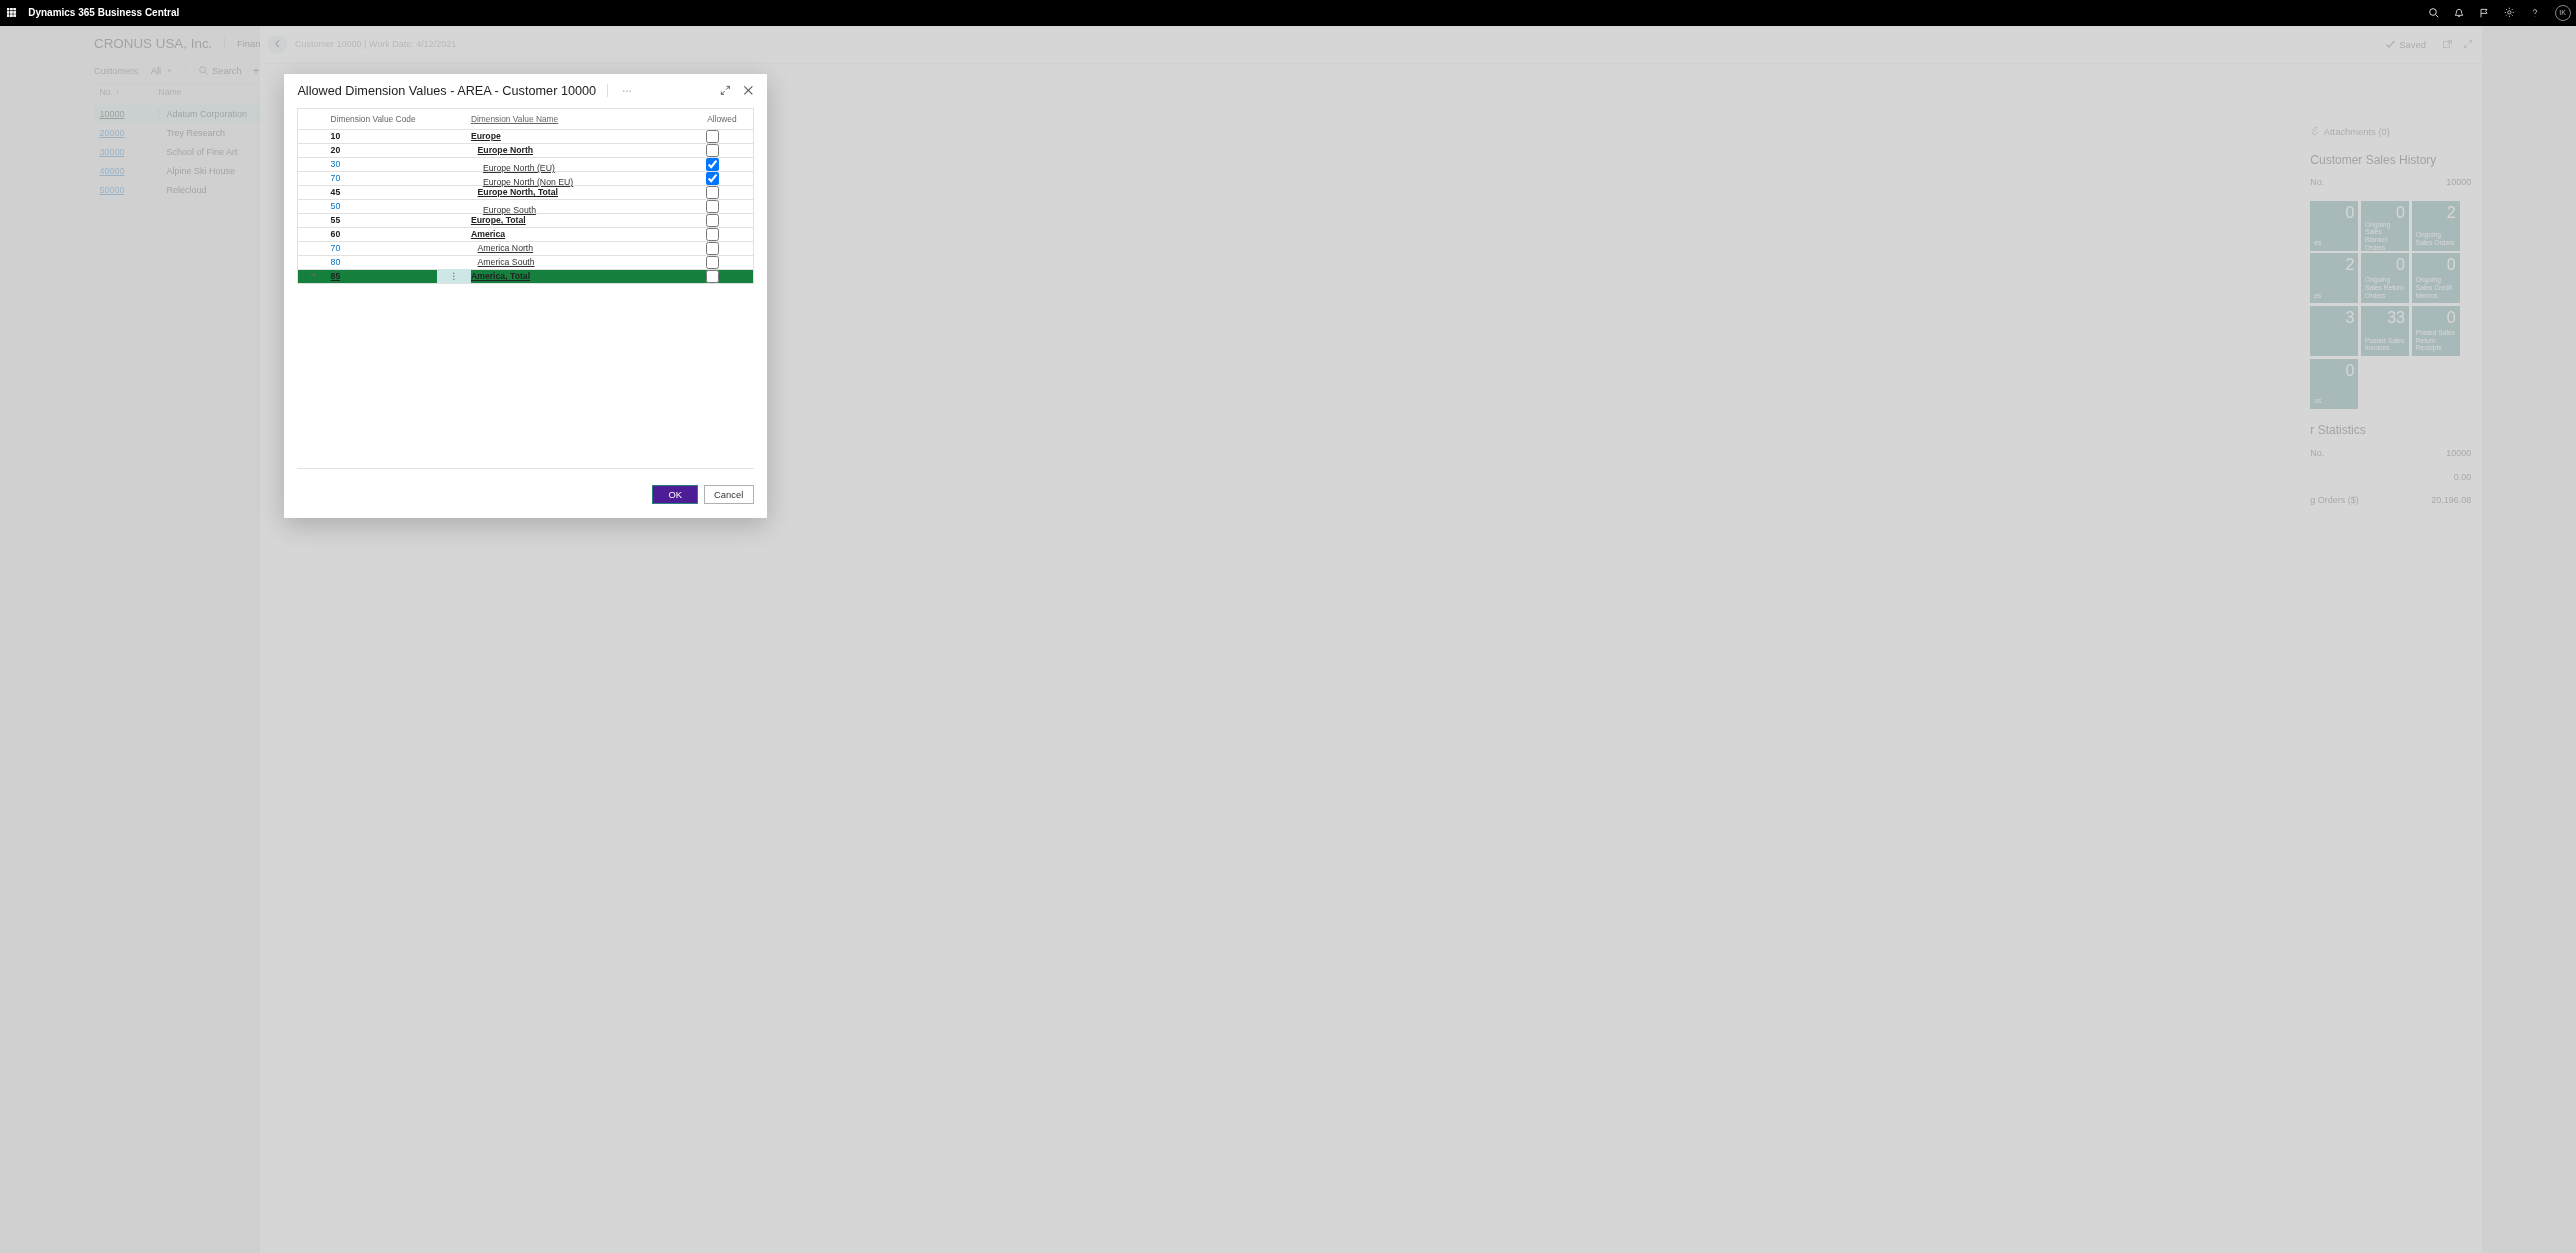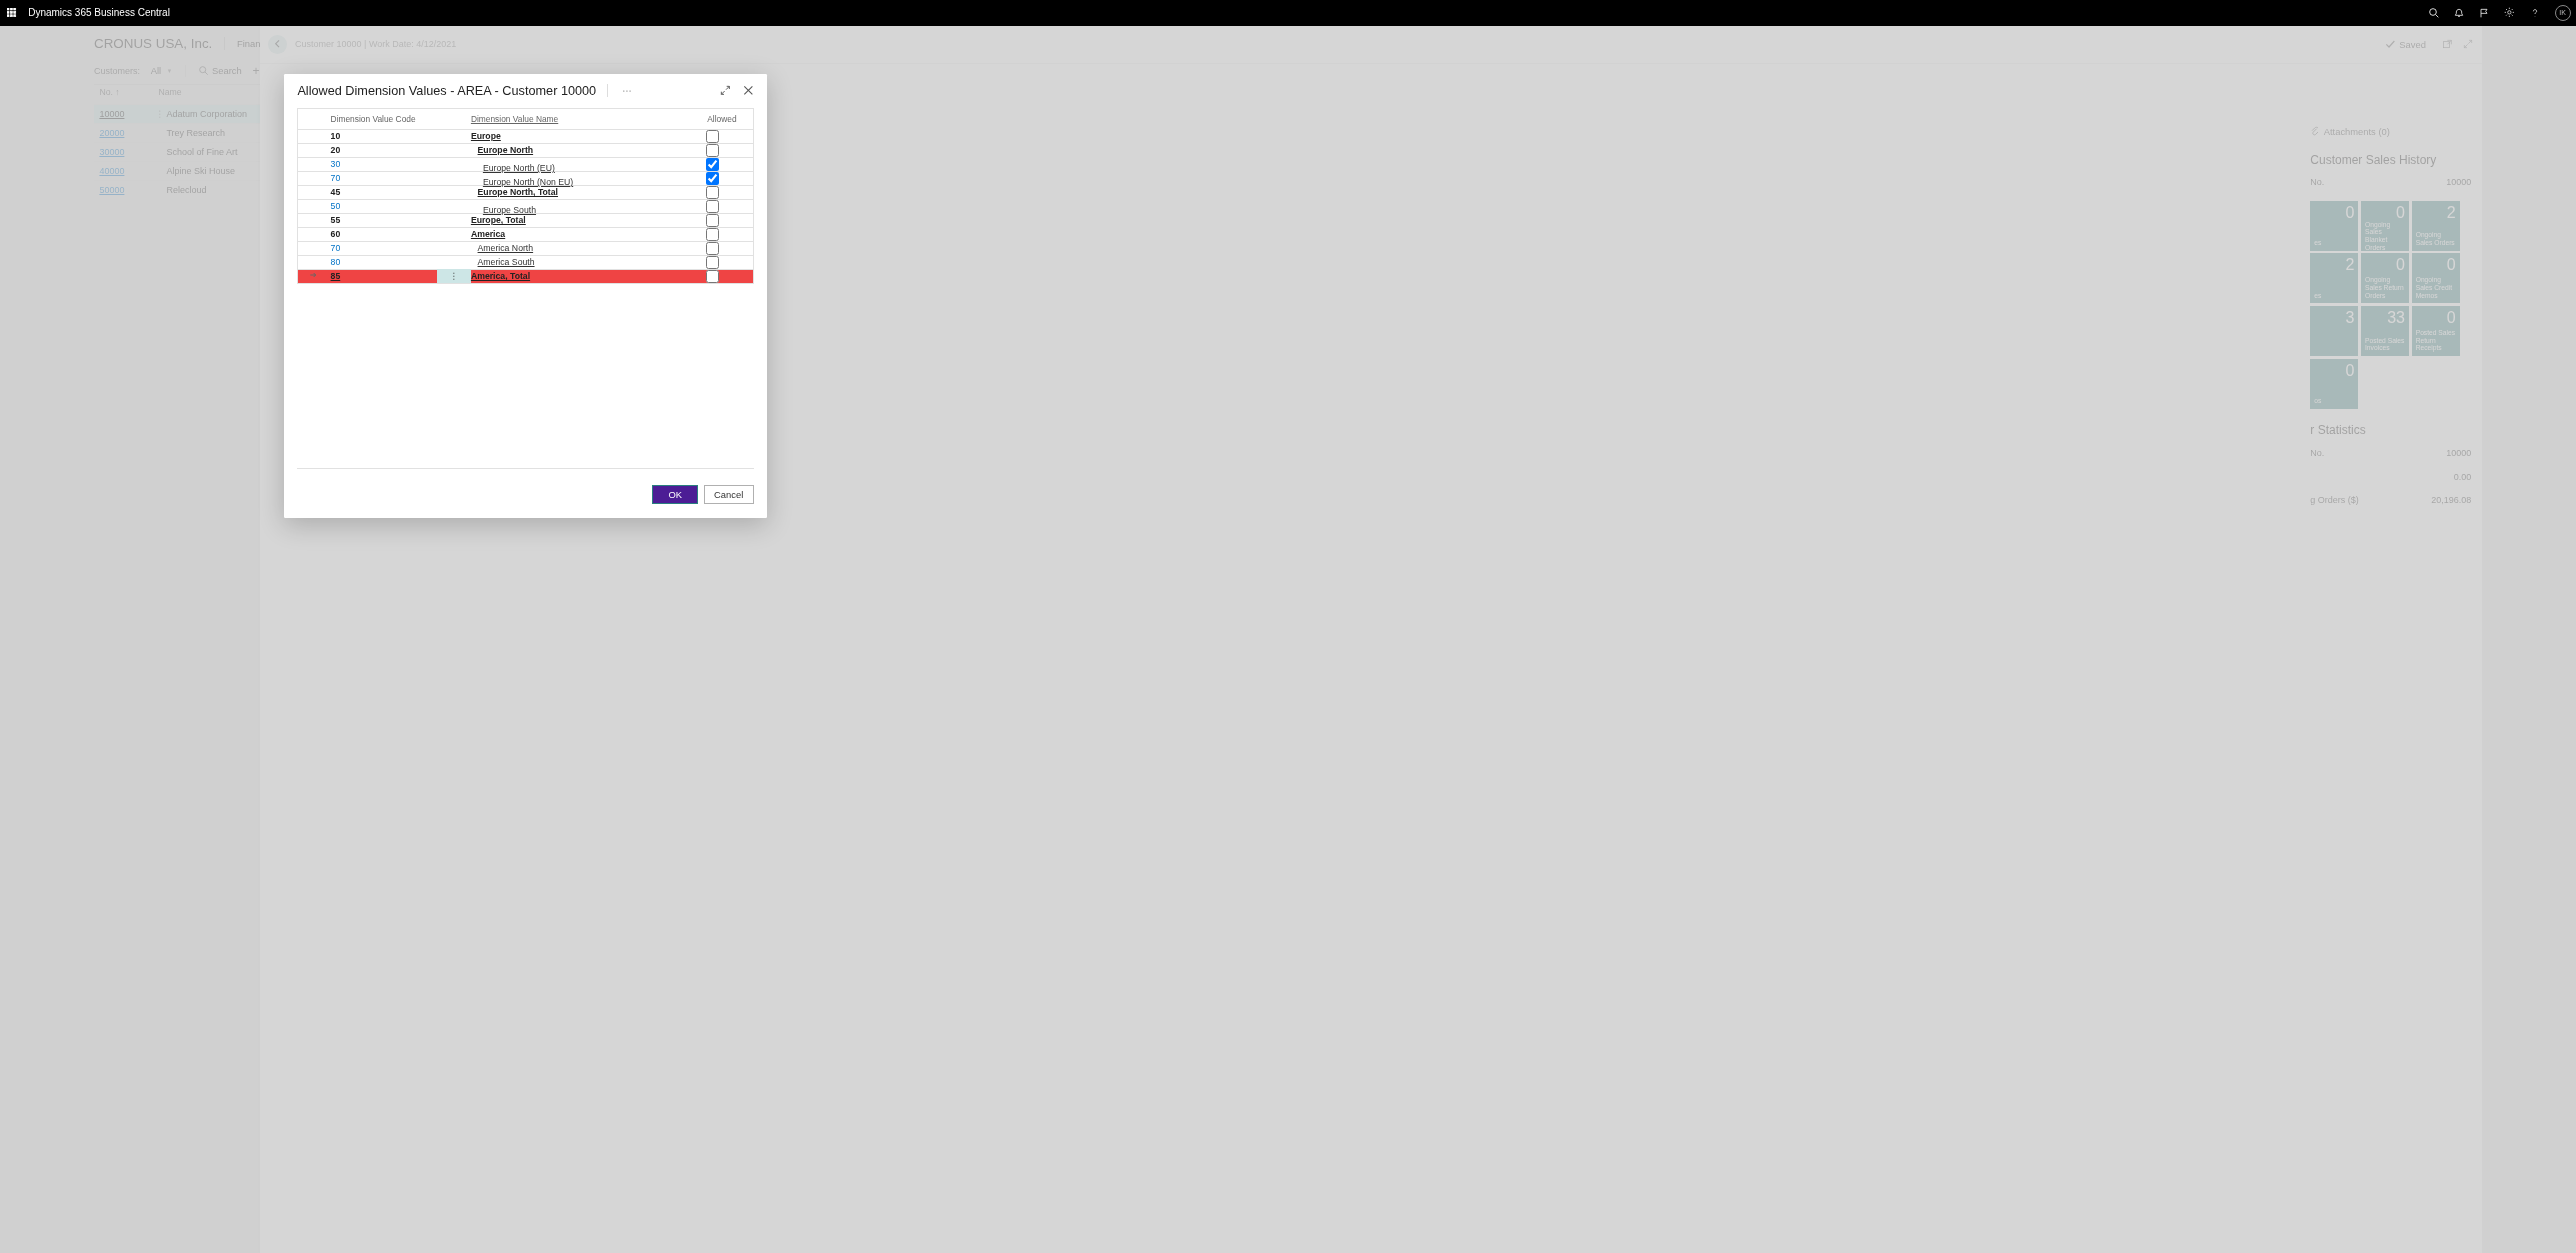--- a/index.html
+++ b/index.html
@@ -1,21 +1,21 @@
 <!DOCTYPE html>
 <html style="font-size:10.7px"><head>
 <meta charset="utf-8">
 <style>
 * { box-sizing: border-box; margin: 0; padding: 0; }
 body { font-family: "Segoe UI", -apple-system, sans-serif; font-size: 9.4px; color: #323130; background: #e8e8e8; overflow: hidden; }
 
 
 .topbar { height: 25.5px; background: #000; display: flex; align-items: center; color: #fff; padding: 0 5.4px; }
 .topbar .apps { width: 13.4px; height: 13.4px; display:flex; align-items:center; justify-content:center; margin-right: 9.4px; cursor:pointer; }
-.topbar .title { font-size: 10px; font-weight: 400; }
+.topbar .title { font-size: 10px; font-weight: 700; }
 .topbar .right { margin-left: auto; display:flex; align-items:center; gap: 13.4px; }
 .topbar .icon-btn { width: 12px; height: 12px; display:flex; align-items:center; justify-content:center; cursor:pointer; opacity:.9; }
 .topbar .avatar { width: 16px; height: 16px; border-radius: 50%; border: 0.7px solid #888; display:flex; align-items:center; justify-content:center; font-size:7px; color:#bbb; }
 
 
 .page { position:absolute; top:25.5px; left:0; right:0; bottom:0; }
 .card { position:absolute; left:94px; top:5.4px; right:94px; height:25.5px; background:transparent; display:flex; align-items:center; }
 .company { font-size: 13.4px; font-weight: 400; color:#323130; }
 .divider-v { width:0.7px; height:13.4px; background:#c8c8c8; margin: 0 12px; }
 .tab-label { color:#333; font-size:9.4px; cursor:pointer; }
@@ -78,21 +78,21 @@
 .colE { width:63px; text-align:right; padding-right:16px; }
 .dim-row { display:flex; align-items:center; height:14px; border-top:0.7px solid #e1e1e1; font-size:8.7px; }
 .dim-row .colA { text-align:center; }
 .dim-row .colB { color:#555; }
 .dim-row .colB.link { color:#0072c6; }
 .dim-row.bold .colB, .dim-row.bold .colD { font-weight:600; color:#222; }
 .dim-row .colD { color:#333; }
 .dim-row .ind1 { padding-left:6.7px; }
 .dim-row .ind2 { padding-left:12px;margin-top:8px; }
 .dim-row .colE input { margin-right:17.4px; float:right; }
-.dim-row.sel { background:#ef4444; }
+.dim-row.sel { background:#15803d; }
 .dim-row.sel .colB { font-weight:600; text-decoration:underline; }
 .colC-inner { height:100%; display:flex; align-items:center; justify-content:center; }
 .dim-row.sel .colC-inner { background:#cde6e6; height:14px; width:34px; }
 .hr { height:0.7px; background:#e1e1e1; margin:6.7px 0 9.4px; }
 
 .modal-foot { padding: 0 13.4px 13.4px; display:flex; justify-content:flex-end; gap:5.4px; }
 .btn { height:19px; min-width:46px; padding:0 9.4px; font-size:9.4px; border:0.7px solid #b0b0b0; background:#fff; color:#333; cursor:pointer; }
 .btn.primary { background:#4c1d95; border-color:#2a7f7f; color:#fff; }
 
 svg { fill:none; }

